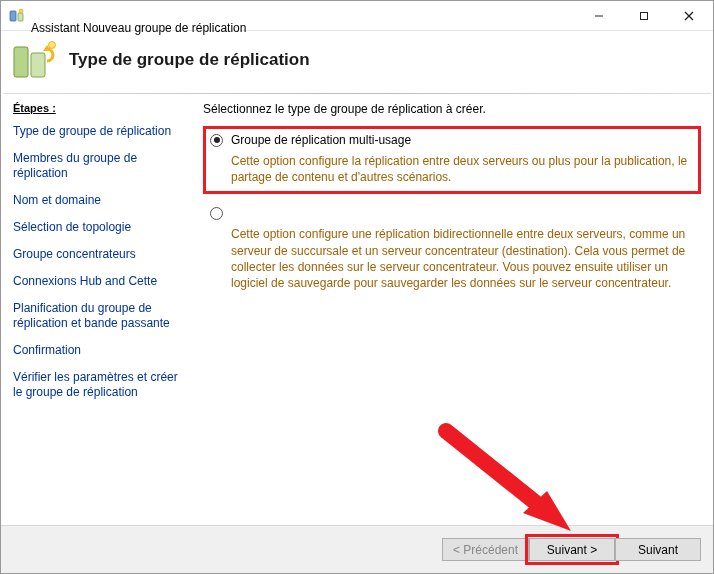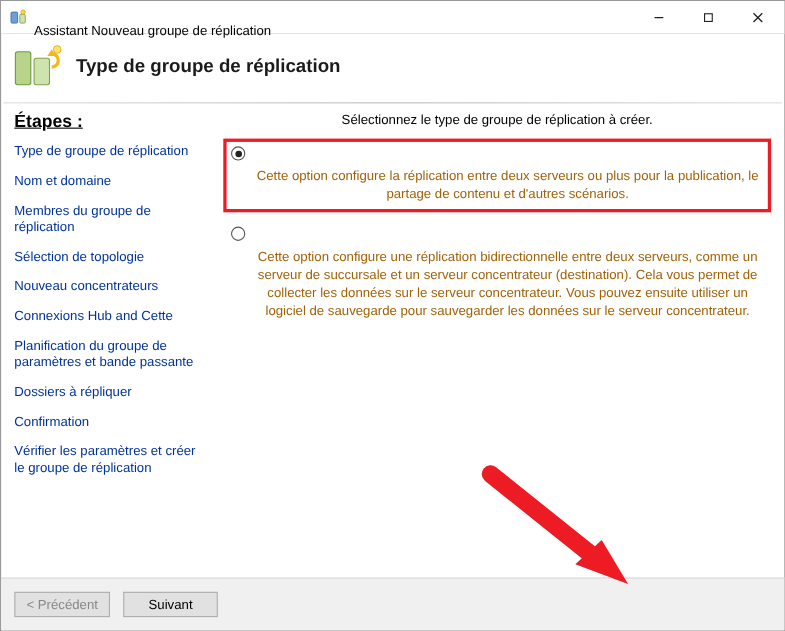--- a/index.html
+++ b/index.html
@@ -71,33 +71,32 @@
     overflow: hidden;
   }
   .steps {
     width: 180px;
     padding-right: 10px;
   }
   .steps-header {
     font-weight: 700;
     text-decoration: underline;
     margin-bottom: 10px;
-    font-size: 16px;
+    font-size: 11px;
   }
   .step {
     font-size: 12px;
     color: #003399;
     margin-bottom: 12px;
     line-height: 1.25;
     cursor: default;
   }
   .content {
     flex: 1;
     padding-left: 10px;
-    text-align: center;
   }
   .instruction {
     font-size: 12px;
     margin-bottom: 10px;
   }
   .options { }
   .opt {
     padding: 4px 6px 6px 4px;
     margin-bottom: 6px;
     border: 3px solid transparent;
@@ -130,23 +129,24 @@
     font-size: 12px;
     color: #a16207;
     margin-left: 21px;
     line-height: 1.35;
   }
   .footer {
     height: 48px;
     border-top: 1px solid #d9d9d9;
     background: #f0f0f0;
     display: flex;
+    justify-content: flex-end;
     align-items: center;
     padding: 0 12px;
-    gap: 12px;
+    gap: 0;
   }
   .btn {
     min-width: 86px;
     height: 23px;
     background: #e1e1e1;
     border: 1px solid #adadad;
     font-size: 12px;
     display: inline-flex;
     align-items: center; justify-content: center;
     padding: 0 10px;
@@ -211,56 +211,57 @@
     </span>
     <h1>Type de groupe de réplication</h1>
   </div>
 
   <div class="sep"></div>
 
   <div class="body">
     <div class="steps">
       <div class="steps-header">Étapes :</div>
       <div class="step">Type de groupe de réplication</div>
+      <div class="step">Membres du groupe de réplication</div>
       <div class="step">Nom et domaine</div>
-      <div class="step">Membres du groupe de réplication</div>
       <div class="step">Sélection de topologie</div>
-      <div class="step">Nouveau concentrateurs</div>
+      <div class="step">Groupe concentrateurs</div>
       <div class="step">Connexions Hub and Cette</div>
-      <div class="step">Planification du groupe de paramètres et bande passante</div>
-      <div class="step">Dossiers à répliquer</div>
+      <div class="step">Planification du groupe de réplication et bande passante</div>
       <div class="step">Confirmation</div>
       <div class="step">Vérifier les paramètres et créer le groupe de réplication</div>
     </div>
 
     <div class="content">
       <div class="instruction">Sélectionnez le type de groupe de réplication à créer.</div>
 
       <div class="options">
 
         <div class="opt highlight">
           <div class="opt-head">
             <span class="radio checked"></span>
+            <span>Groupe de réplication multi-usage</span>
           </div>
           <div class="opt-desc">Cette option configure la réplication entre deux serveurs ou plus pour la publication, le partage de contenu et d'autres scénarios.</div>
         </div>
 
         <div class="opt">
           <div class="opt-head">
             <span class="radio"></span>
           </div>
           <div class="opt-desc">Cette option configure une réplication bidirectionnelle entre deux serveurs, comme un serveur de succursale et un serveur concentrateur (destination). Cela vous permet de collecter les données sur le serveur concentrateur. Vous pouvez ensuite utiliser un logiciel de sauvegarde pour sauvegarder les données sur le serveur concentrateur.</div>
         </div>
 
       </div>
     </div>
   </div>
 
   <div class="footer">
     <div class="btn disabled">&lt; Précédent</div>
+    <div class="btn highlight-box">Suivant &gt;</div>
     <div class="btn">Suivant</div>
   </div>
 
   <svg class="arrow-svg" style="left:430px; top:420px; width:160px; height:120px;" viewBox="0 0 160 120">
     <line x1="15" y1="10" x2="115" y2="90" stroke="#ed1c24" stroke-width="16" stroke-linecap="round"></line>
     <polygon points="140,110 92,92 116,70" fill="#ed1c24"></polygon>
   </svg>
 
 </div>
 

